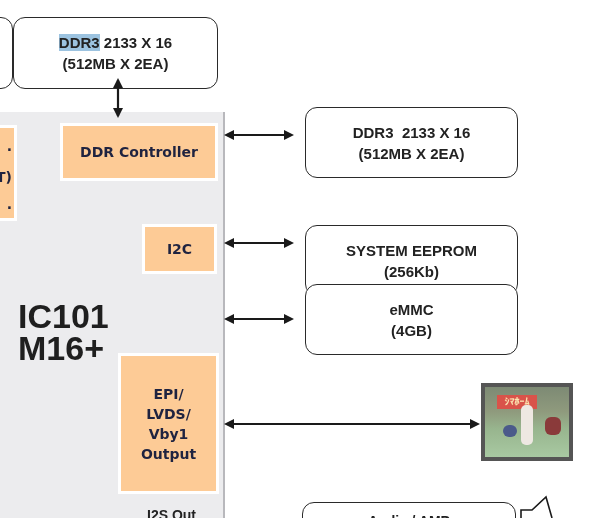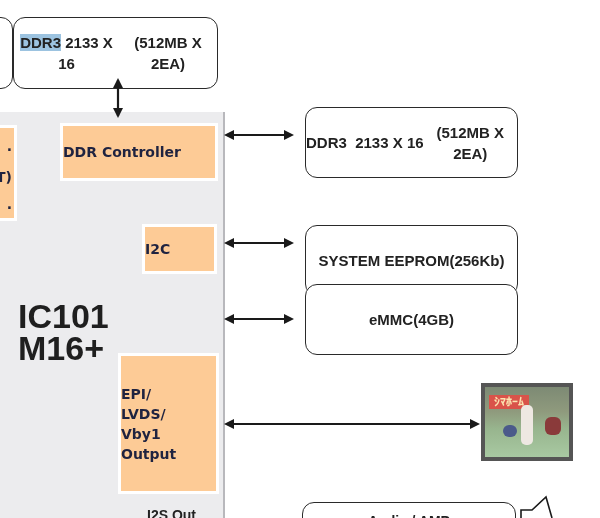--- a/index.html
+++ b/index.html
@@ -5,46 +5,46 @@
     html, body { margin: 0; padding: 0; }
     body {
       width: 600px; height: 518px; position: relative; overflow: hidden;
       background: #ffffff;
       font-family: "Liberation Sans", sans-serif;
       color: #1a1a1a;
     }
     .rbox {
       position: absolute; box-sizing: border-box;
       border: 1.6px solid #2a2a2a; border-radius: 12px; background: #fff;
-      display: flex; flex-direction: row; align-items: center; justify-content: center;
+      display: flex; flex-direction: column; align-items: center; justify-content: center;
       font-weight: bold; font-size: 15px; line-height: 21px; text-align: center; color: #222;
     }
     .chip {
       position: absolute; left: -20px; top: 112px; width: 243px; height: 420px;
       background: #ececee; border-right: 2px solid #b8b8bc;
     }
     .obox {
       position: absolute; box-sizing: border-box;
       background: #fdcb96; outline: 3px solid #ffffff;
-      display: flex; flex-direction: column; align-items: flex-start; justify-content: center;
+      display: flex; flex-direction: column; align-items: center; justify-content: center;
       font-family: "DejaVu Sans", sans-serif; font-weight: bold; font-size: 14px;
       line-height: 20px; color: #1f2340; text-align: center;
     }
     .chip-title {
       position: absolute; left: 18px; top: 300px;
       font-weight: bold; font-size: 34px; line-height: 32px; color: #1f1f1f;
     }
     .hl { background: #9cc3e0; }
     svg { position: absolute; left: 0; top: 0; }
     .tv {
       position: absolute; left: 481px; top: 383px; width: 92px; height: 78px;
       box-sizing: border-box; border: 4px solid #555;
       background: linear-gradient(180deg, #7d8a74 0%, #8f9a7d 35%, #98b58e 60%, #a8c9a2 100%);
     }
-    .tv .banner { position:absolute; left:4px; top:8px; width:40px; height:14px; background:#d9534a; color:#fbe3b0; font-size:12px; font-weight:bold; line-height:14px; text-align:center; }
+    .tv .banner { position:absolute; left:12px; top:8px; width:40px; height:14px; background:#d9534a; color:#fbe3b0; font-size:10px; font-weight:bold; line-height:14px; text-align:center; }
     .tv .p1 { position:absolute; left:36px; top:18px; width:12px; height:40px; background:#eee8e2; border-radius:5px; }
     .tv .p2 { position:absolute; left:60px; top:30px; width:16px; height:18px; background:#8a3a3a; border-radius:6px; }
     .tv .p3 { position:absolute; left:18px; top:38px; width:14px; height:12px; background:#4b5a8a; border-radius:6px; }
     .partial-left {
       position:absolute; left:-40px; top:17px; width:53px; height:72px;
       box-sizing:border-box; border:1.6px solid #2a2a2a; border-radius:12px; background:#fff;
     }
     .i2s { position:absolute; left:147px; top:507px; font-weight:bold; font-size:14px; color:#222; }
     .audio-box {
       position:absolute; left:302px; top:502px; width:214px; height:40px; box-sizing:border-box;

